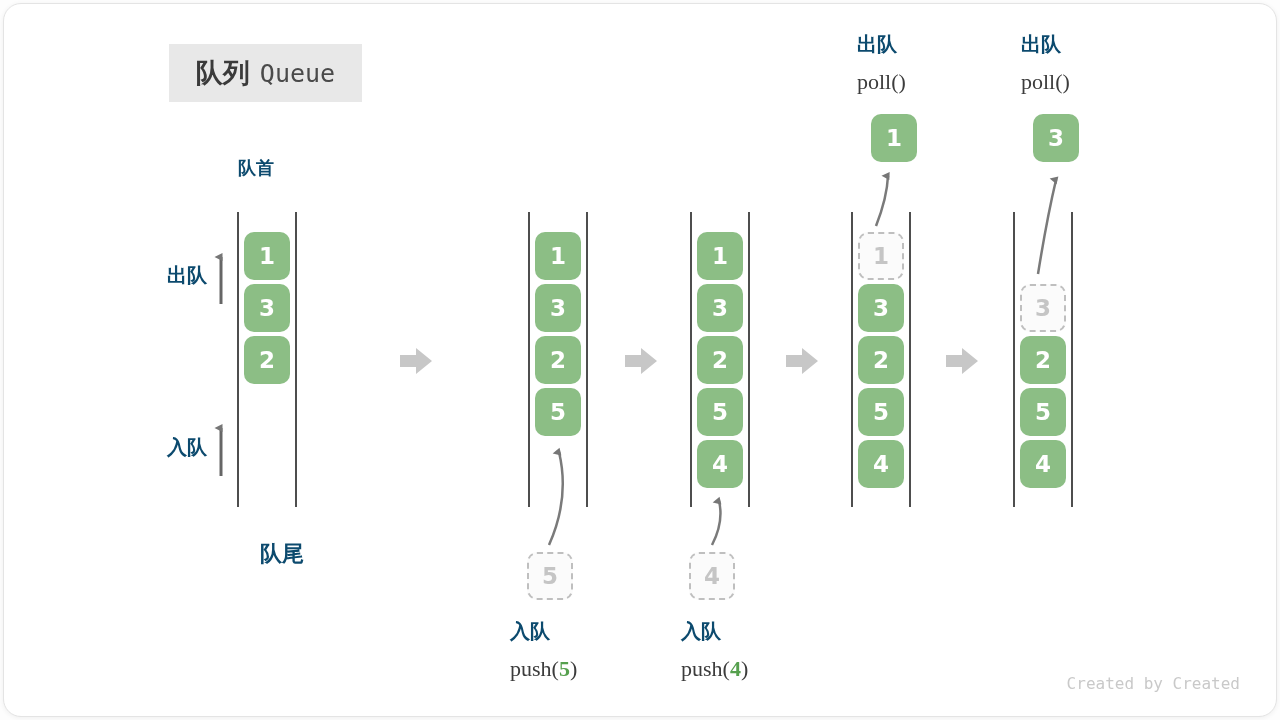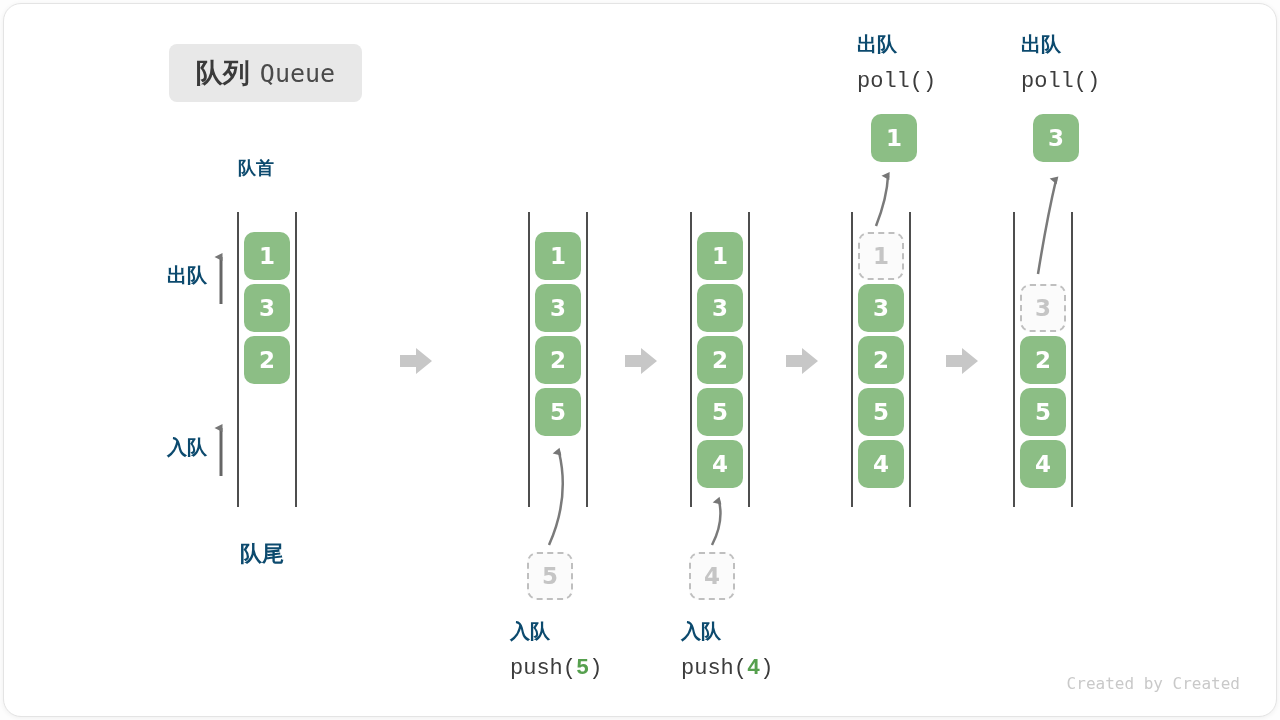--- a/index.html
+++ b/index.html
@@ -1,25 +1,25 @@
 <!DOCTYPE html>
 <html><head>
 <meta charset="utf-8">
 <style>
   html,body{margin:0;padding:0;background:#fdfdfd;}
   #canvas{position:relative;width:1280px;height:720px;font-family:"Liberation Sans",sans-serif;overflow:hidden;}
   #card{position:absolute;left:3px;top:3px;right:3px;bottom:3px;background:#ffffff;border:1px solid #e4e4e4;border-radius:18px;box-shadow:0 1px 5px rgba(0,0,0,.06);}
   .abs{position:absolute;}
   
-  #title-badge{left:169px;top:44px;width:193px;height:58px;background:#e8e8e8;border-radius:8px;display:flex;align-items:center;justify-content:center;gap:10px;}
+  #title-badge{left:169px;top:44px;width:193px;height:58px;background:#e8e8e8;border-radius:0;display:flex;align-items:center;justify-content:center;gap:10px;}
   #title-badge .zh{font-size:27px;font-weight:bold;color:#3a3a3a;}
   #title-badge .en{font-family:"DejaVu Sans Mono",monospace;font-size:25px;color:#4a4a4a;}
   
   .cn-label{font-weight:bold;color:#0c4a6e;white-space:nowrap;}
-  .mono{font-family:Liberation Mono, monospace;color:#3c3c3c;white-space:nowrap;}
+  .mono{font-family:Liberation Serif, serif;color:#3c3c3c;white-space:nowrap;}
   .mono .num{color:#56a04e;font-weight:bold;}
   
   .walls{position:absolute;top:212px;height:295px;width:60px;border-left:2px solid #4e4e4e;border-right:2px solid #4e4e4e;box-sizing:border-box;}
   .cell{position:absolute;width:46px;height:48px;border-radius:10px;display:flex;align-items:center;justify-content:center;font-family:"DejaVu Sans",sans-serif;font-weight:bold;font-size:23px;box-sizing:border-box;}
   .cell.filled{background:#8cbe85;color:#ffffff;}
   .cell.dashed{border:2px dashed #bfbfbf;background:#fbfbfb;color:#c5c5c5;}
   #watermark{right:40px;top:674px;font-family:"DejaVu Sans Mono",monospace;font-size:16px;color:#c9c9c9;}
   svg{position:absolute;left:0;top:0;}
 </style>
 </head>
@@ -27,21 +27,21 @@
 
 <div id="canvas">
   <div id="card" class="abs"></div>
 
   <div id="title-badge" class="abs">
     <span class="zh">队列</span>
     <span class="en">Queue</span>
   </div>
 
   <div class="abs cn-label" style="left:238px;top:156px;font-size:18px;">队首</div>
-  <div class="abs cn-label" style="left:240px;top:539px;font-size:22px;">队尾</div>
+  <div class="abs cn-label" style="left:260px;top:539px;font-size:22px;">队尾</div>
   <div class="abs cn-label" style="left:167px;top:262px;font-size:20px;">出队</div>
   <div class="abs cn-label" style="left:167px;top:434px;font-size:20px;">入队</div>
 
   <div class="abs" style="left:510px;top:618px;">
     <div class="cn-label" style="font-size:20px;">入队</div>
     <div class="mono" style="font-size:22px;margin-top:11px;"><span>push(</span><span class="num">5</span><span>)</span></div>
   </div>
   <div class="abs" style="left:681px;top:618px;">
     <div class="cn-label" style="font-size:20px;">入队</div>
     <div class="mono" style="font-size:22px;margin-top:11px;"><span>push(</span><span class="num">4</span><span>)</span></div>

